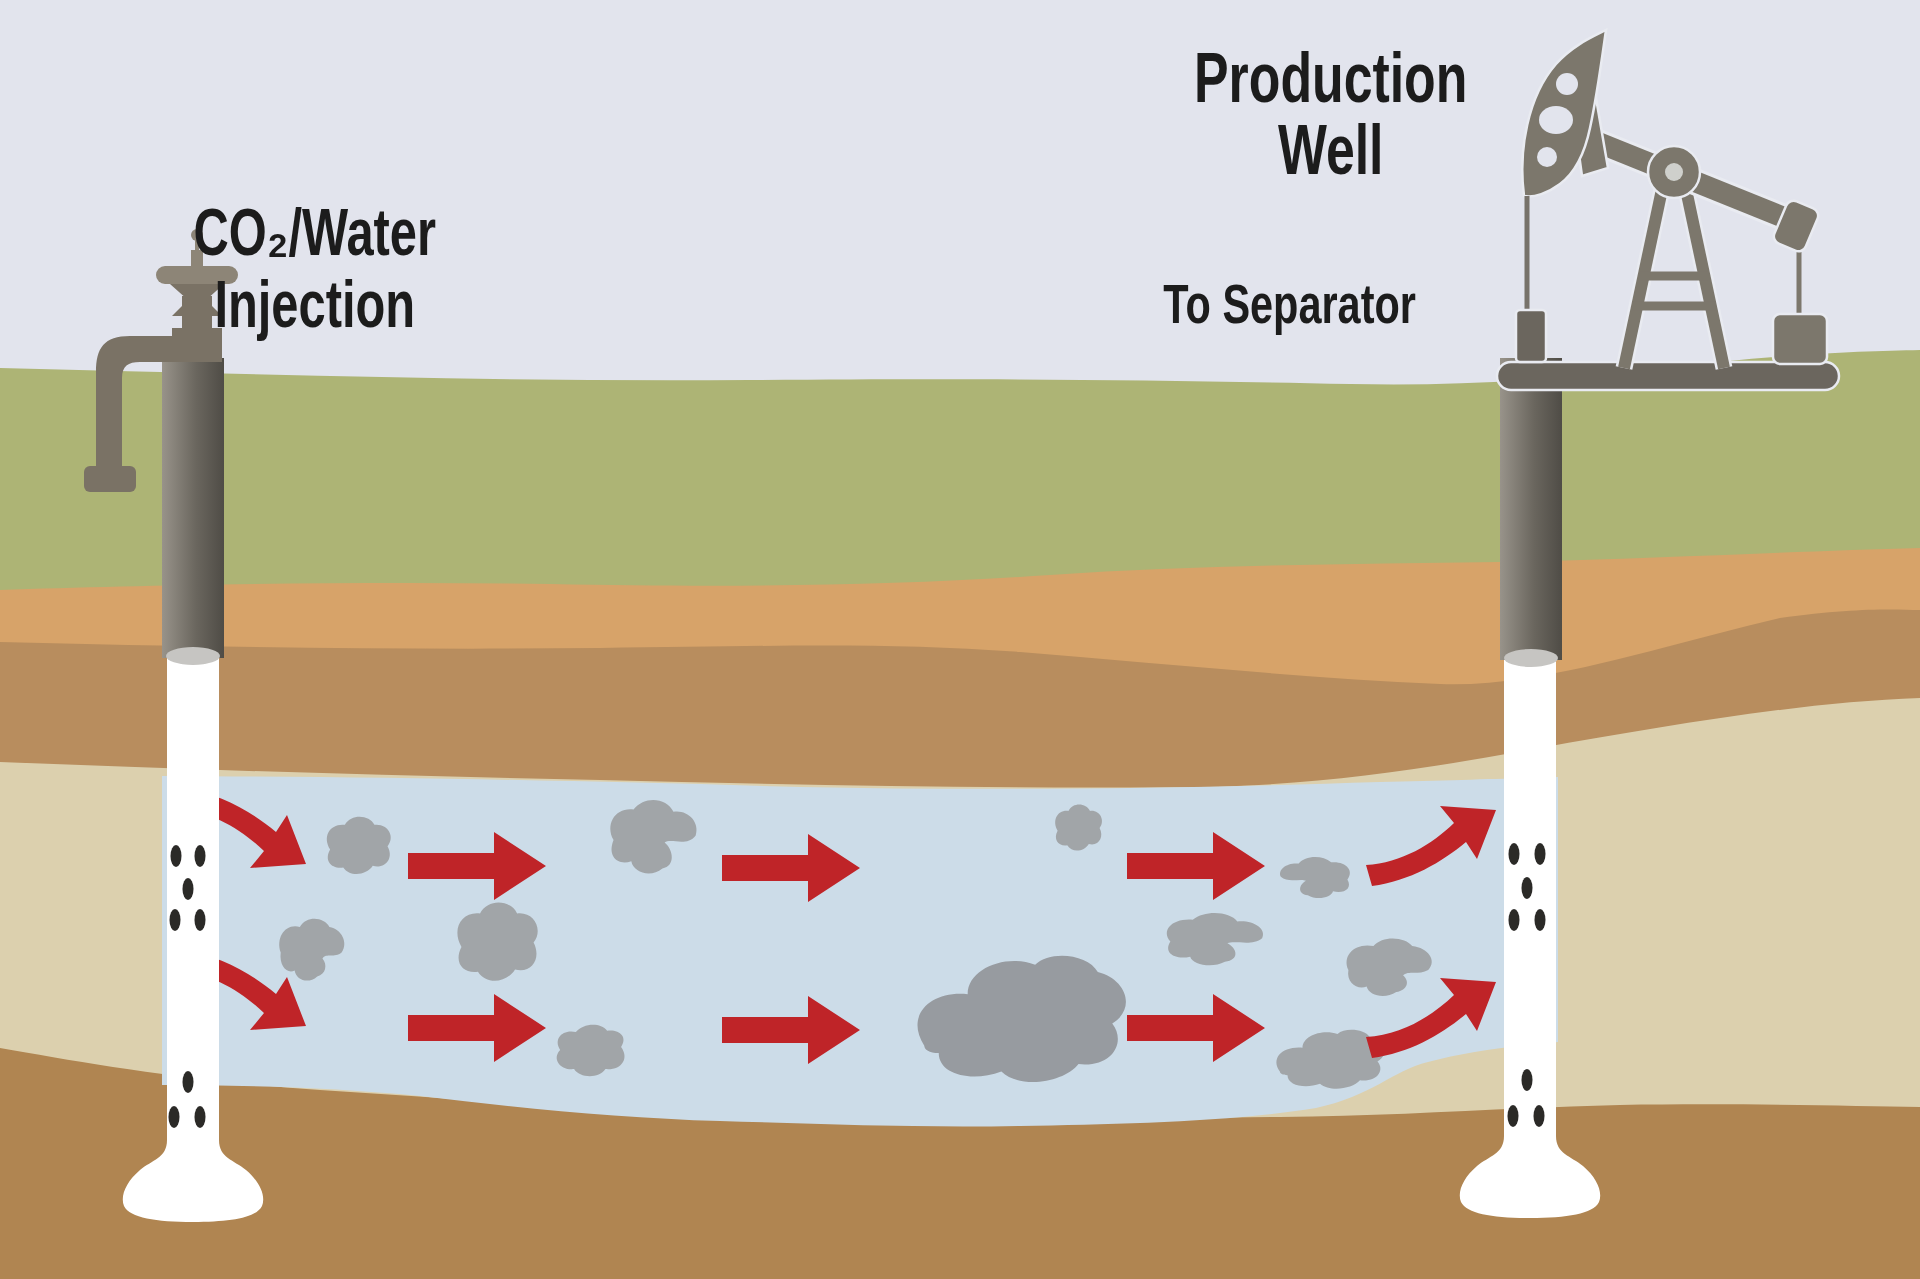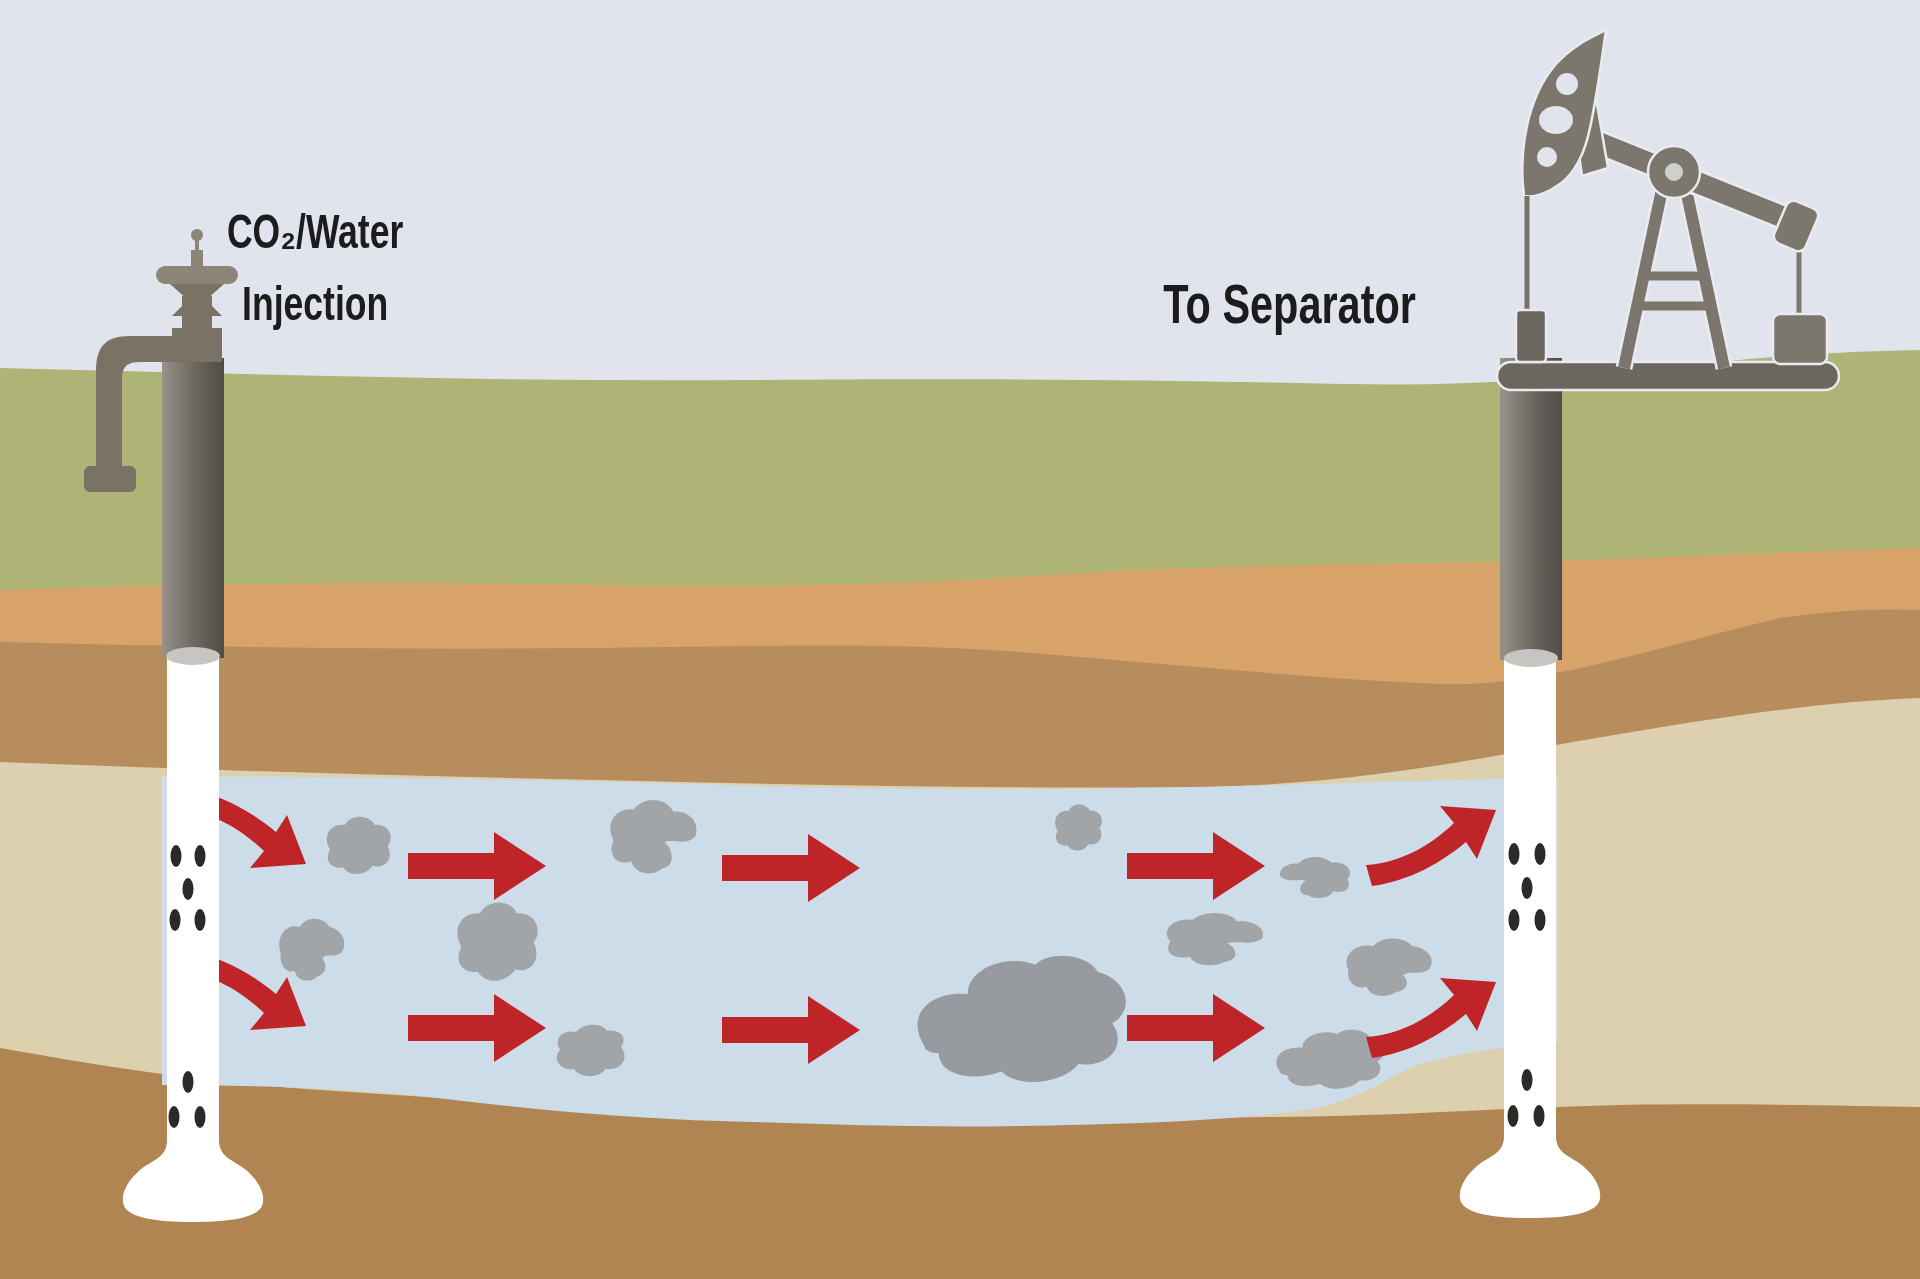--- a/index.html
+++ b/index.html
@@ -2,21 +2,21 @@
 <html style="--c-sky: #e2e4ed; --c-grass: #adb475; --c-soil_orange: #d7a369; --c-soil_brown: #b88d5e; --c-reservoir_rock_beige: #dcd0ae; --c-base_brown: #b08551; --c-flood_water_blue: #ccdce8; --c-arrow_red: #bf2428; --c-oil_blob_gray: #a1a5a8; --c-oil_blob_dark: #979ba0; --c-equipment_gray: #7c776c; --c-equipment_dark: #6b665e; --c-wellhead_gray: #7a7265; --c-casing_light: #98938a; --c-casing_dark: #4f4c46; --c-pipe_white: #ffffff; --c-perforation_black: #2b2a27; --c-outline_light: #e9ebf1; --c-text_black: #1c1c1c;"><head>
 <meta charset="utf-8">
 <style>
   html,body{margin:0;padding:0;background:#d8dae2;}
   .stage{position:relative;width:1920px;height:1279px;overflow:hidden;background:var(--c-sky,#e2e4ed);
          font-family:"Liberation Sans","DejaVu Sans",sans-serif;}
   .stage svg{position:absolute;left:0;top:0;}
   .diagram-label{position:absolute;text-align:center;color:var(--c-text_black,#1c1c1c);
         font-weight:bold;line-height:72px;white-space:nowrap;}
   .diagram-label .squeeze{display:inline-block;transform:scaleX(0.74);transform-origin:50% 50%;}
-  .lbl-injection{left:115px;top:196px;width:400px;font-size:48px;}
+  .lbl-injection{left:115px;top:196px;width:400px;font-size:66px;}
   .lbl-production{left:1131px;top:42px;width:400px;font-size:70px;}
   .lbl-separator{left:1070px;top:268px;width:440px;font-size:56px;}
   
   .fill-sky{fill:var(--c-sky,#e2e4ed);}
   .fill-grass{fill:var(--c-grass,#adb475);}
   .fill-orange{fill:var(--c-soil_orange,#d7a369);}
   .fill-brown{fill:var(--c-soil_brown,#b88d5e);}
   .fill-beige{fill:var(--c-reservoir_rock_beige,#dcd0ae);}
   .fill-base{fill:var(--c-base_brown,#b08551);}
   .fill-blue{fill:var(--c-flood_water_blue,#ccdce8);}
@@ -153,17 +153,21 @@
         <line x1="1527" y1="196" x2="1527" y2="318" stroke="#77726a" stroke-width="5"></line>
         <rect class="equip-dark" x="1516" y="310" width="30" height="52" rx="4"></rect>
       </g>
     </g>
   </svg>
 
   <div class="diagram-label lbl-injection">
     <span class="squeeze"><span>CO₂/Water</span><br>
     <span>Injection</span></span>
   </div>
+  <div class="diagram-label lbl-production">
+    <span class="squeeze"><span>Production</span><br>
+    <span>Well</span></span>
+  </div>
   <div class="diagram-label lbl-separator">
     <span class="squeeze">To Separator</span>
   </div>
 
 </div>
 
 </body></html>

